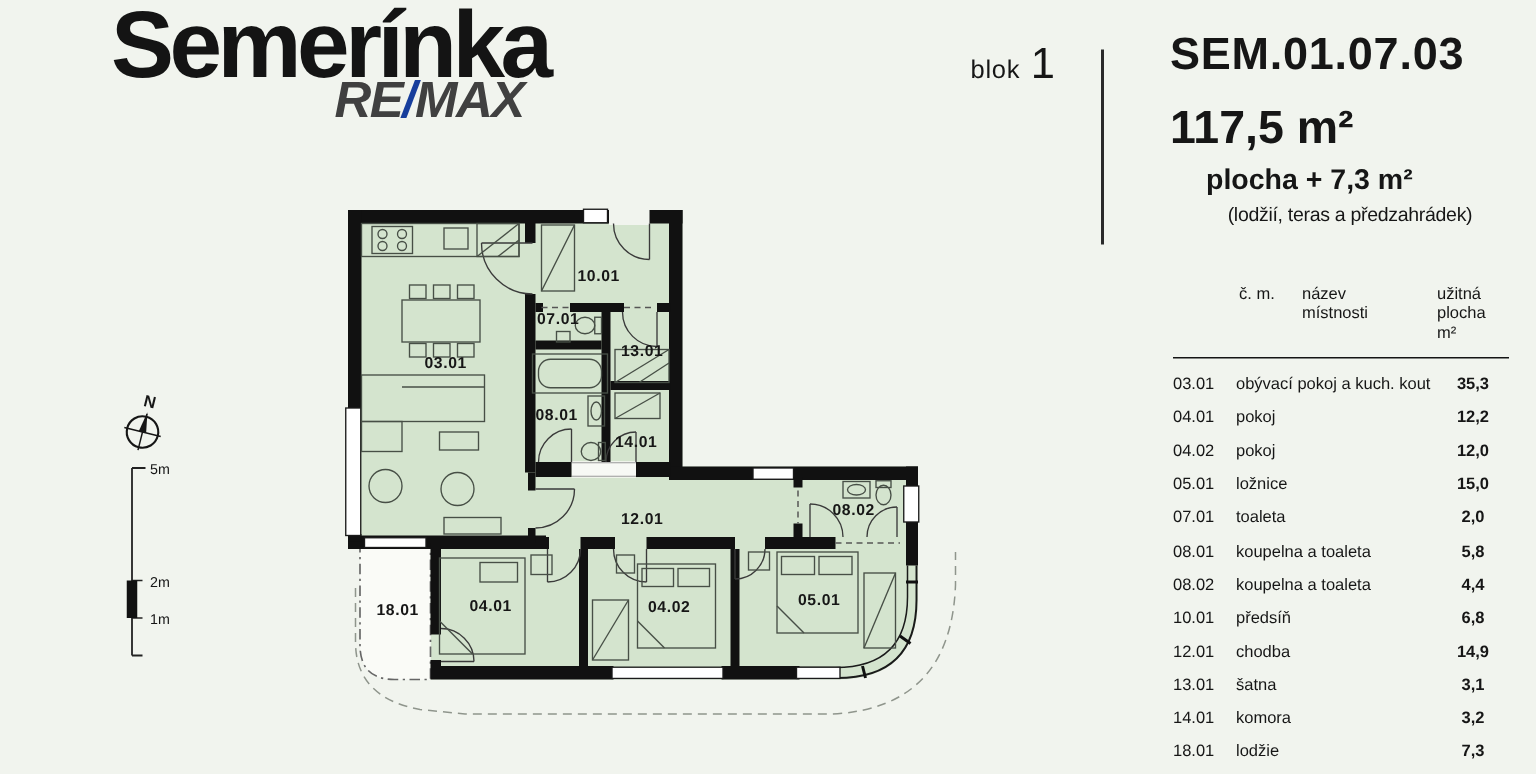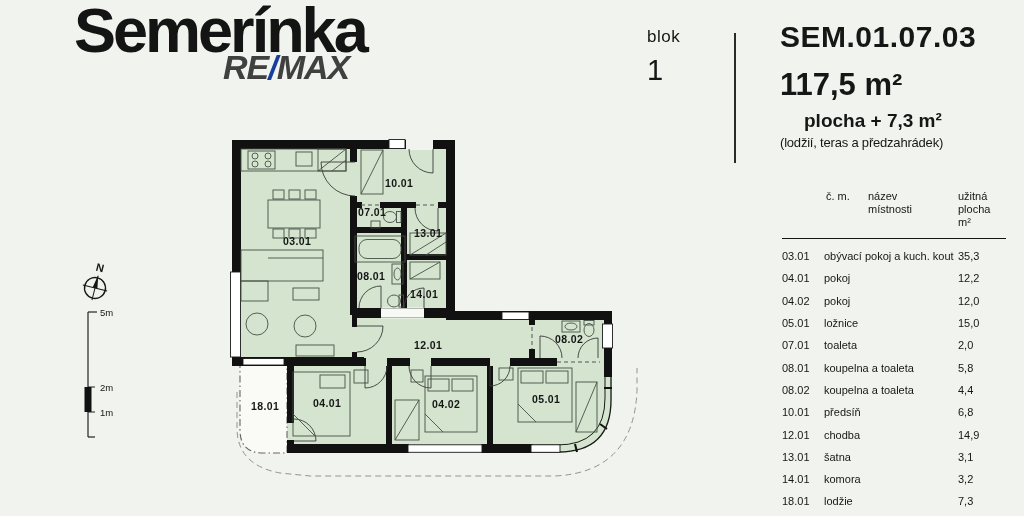--- a/index.html
+++ b/index.html
@@ -16,39 +16,39 @@
     left:74px;top:-6px;
     font-size:63px;font-weight:700;letter-spacing:-3px;color:#141414;
   }
   .remax{
     left:223px;top:48px;
     font-size:34px;font-weight:800;font-style:italic;letter-spacing:-1px;
     white-space:nowrap;
   }
   .remax .re,.remax .max{color:#404040;}
   .remax .slash{color:#173e9c;}
-  .blok{left:647px;top:27px;display:flex;align-items:baseline;gap:7px;flex-direction:column;}
+  .blok{left:647px;top:27px;display:flex;align-items:baseline;gap:7px;}
   .blok .blok-word{font-size:17px;font-weight:500;letter-spacing:.5px;}
   .blok .blok-num{font-size:29px;font-weight:500;}
   .vdivider{left:734px;top:33px;width:1.5px;height:130px;background:#2a2a2a;}
   .unit{left:780px;top:20px;width:240px;}
   .unit .code{font-size:30px;font-weight:700;letter-spacing:.5px;white-space:nowrap;}
   .unit .layout{font-size:19px;font-weight:700;margin-top:5px;}
   .unit .area{font-size:31px;font-weight:700;margin-top:13px;}
   .unit .extra{font-size:19px;font-weight:700;margin-top:7px;margin-left:24px;}
-  .unit .note{font-size:13px;font-weight:400;margin-top:3px;letter-spacing:-0.2px;}
+  .unit .note{font-size:13px;font-weight:400;margin-top:3px;letter-spacing:-0.2px;text-align:center;}
   
   .roomtable{left:782px;top:190px;width:224px;font-size:11px;}
   .roomtable .thead{display:grid;grid-template-columns:42px 1fr 48px;line-height:13px;margin-left:44px;}
   .roomtable .thead .c3{text-align:left;}
   .roomtable .rule{border:0;border-top:1.5px solid #141414;margin:9px 0 6px 0;}
   .roomtable .row{display:grid;grid-template-columns:42px 1fr 48px;height:22.3px;align-items:center;}
   .roomtable .row .no{font-weight:400;}
   .roomtable .row .nm{padding-right:2px;white-space:nowrap;}
-  .roomtable .row .ar{text-align:left;}
+  .roomtable .row .ar{text-align:center;font-weight:bold;}
   
   svg text{font-family:"Liberation Sans", sans-serif;}
   .room-label{font-size:10.5px;font-weight:700;letter-spacing:.4px;fill:#161616;}
 </style>
 </head>
 <body>
 
 <div class="abs project-title">Semerínka</div>
 
 <div class="abs remax">

